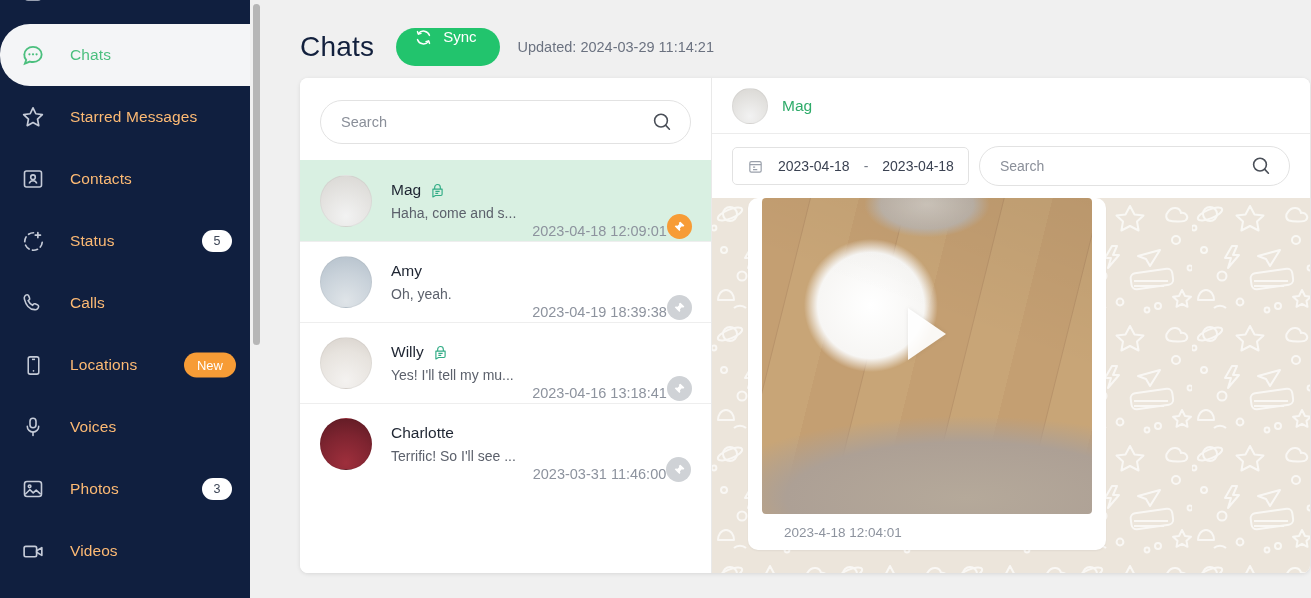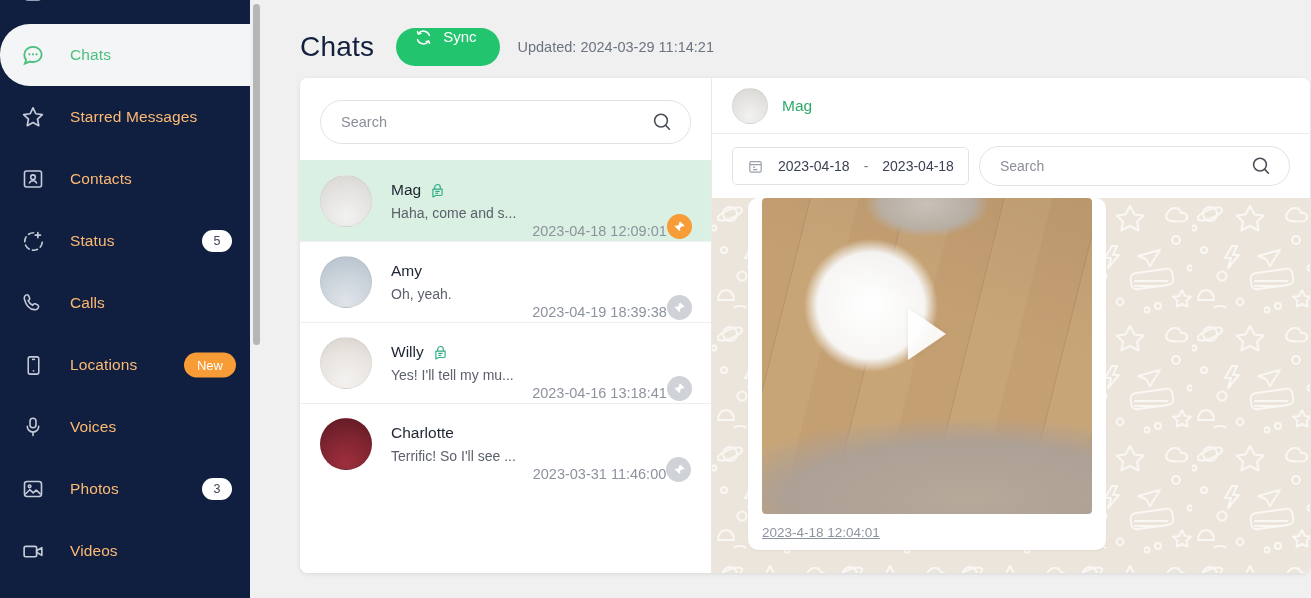--- a/index.html
+++ b/index.html
@@ -331,24 +331,23 @@
     left: 50%; top: 43%;
     transform: translate(-50%,-50%);
     width: 0; height: 0;
     border-left: 38px solid rgba(255,255,255,.93);
     border-top: 26px solid transparent;
     border-bottom: 26px solid transparent;
     filter: drop-shadow(0 0 2px rgba(0,0,0,.08));
   }
   .msg-time {
     margin-top: 11px;
-    padding-left: 14px;
+    padding-left: 36px;
     font-size: 13.5px;
     color: #8d939e;
-    text-decoration: underline;
   }
 </style>
 </head>
 <body>
 
 <div id="app">
 
   <nav class="sidebar">
     <div style="margin-top:-38px;">
 

